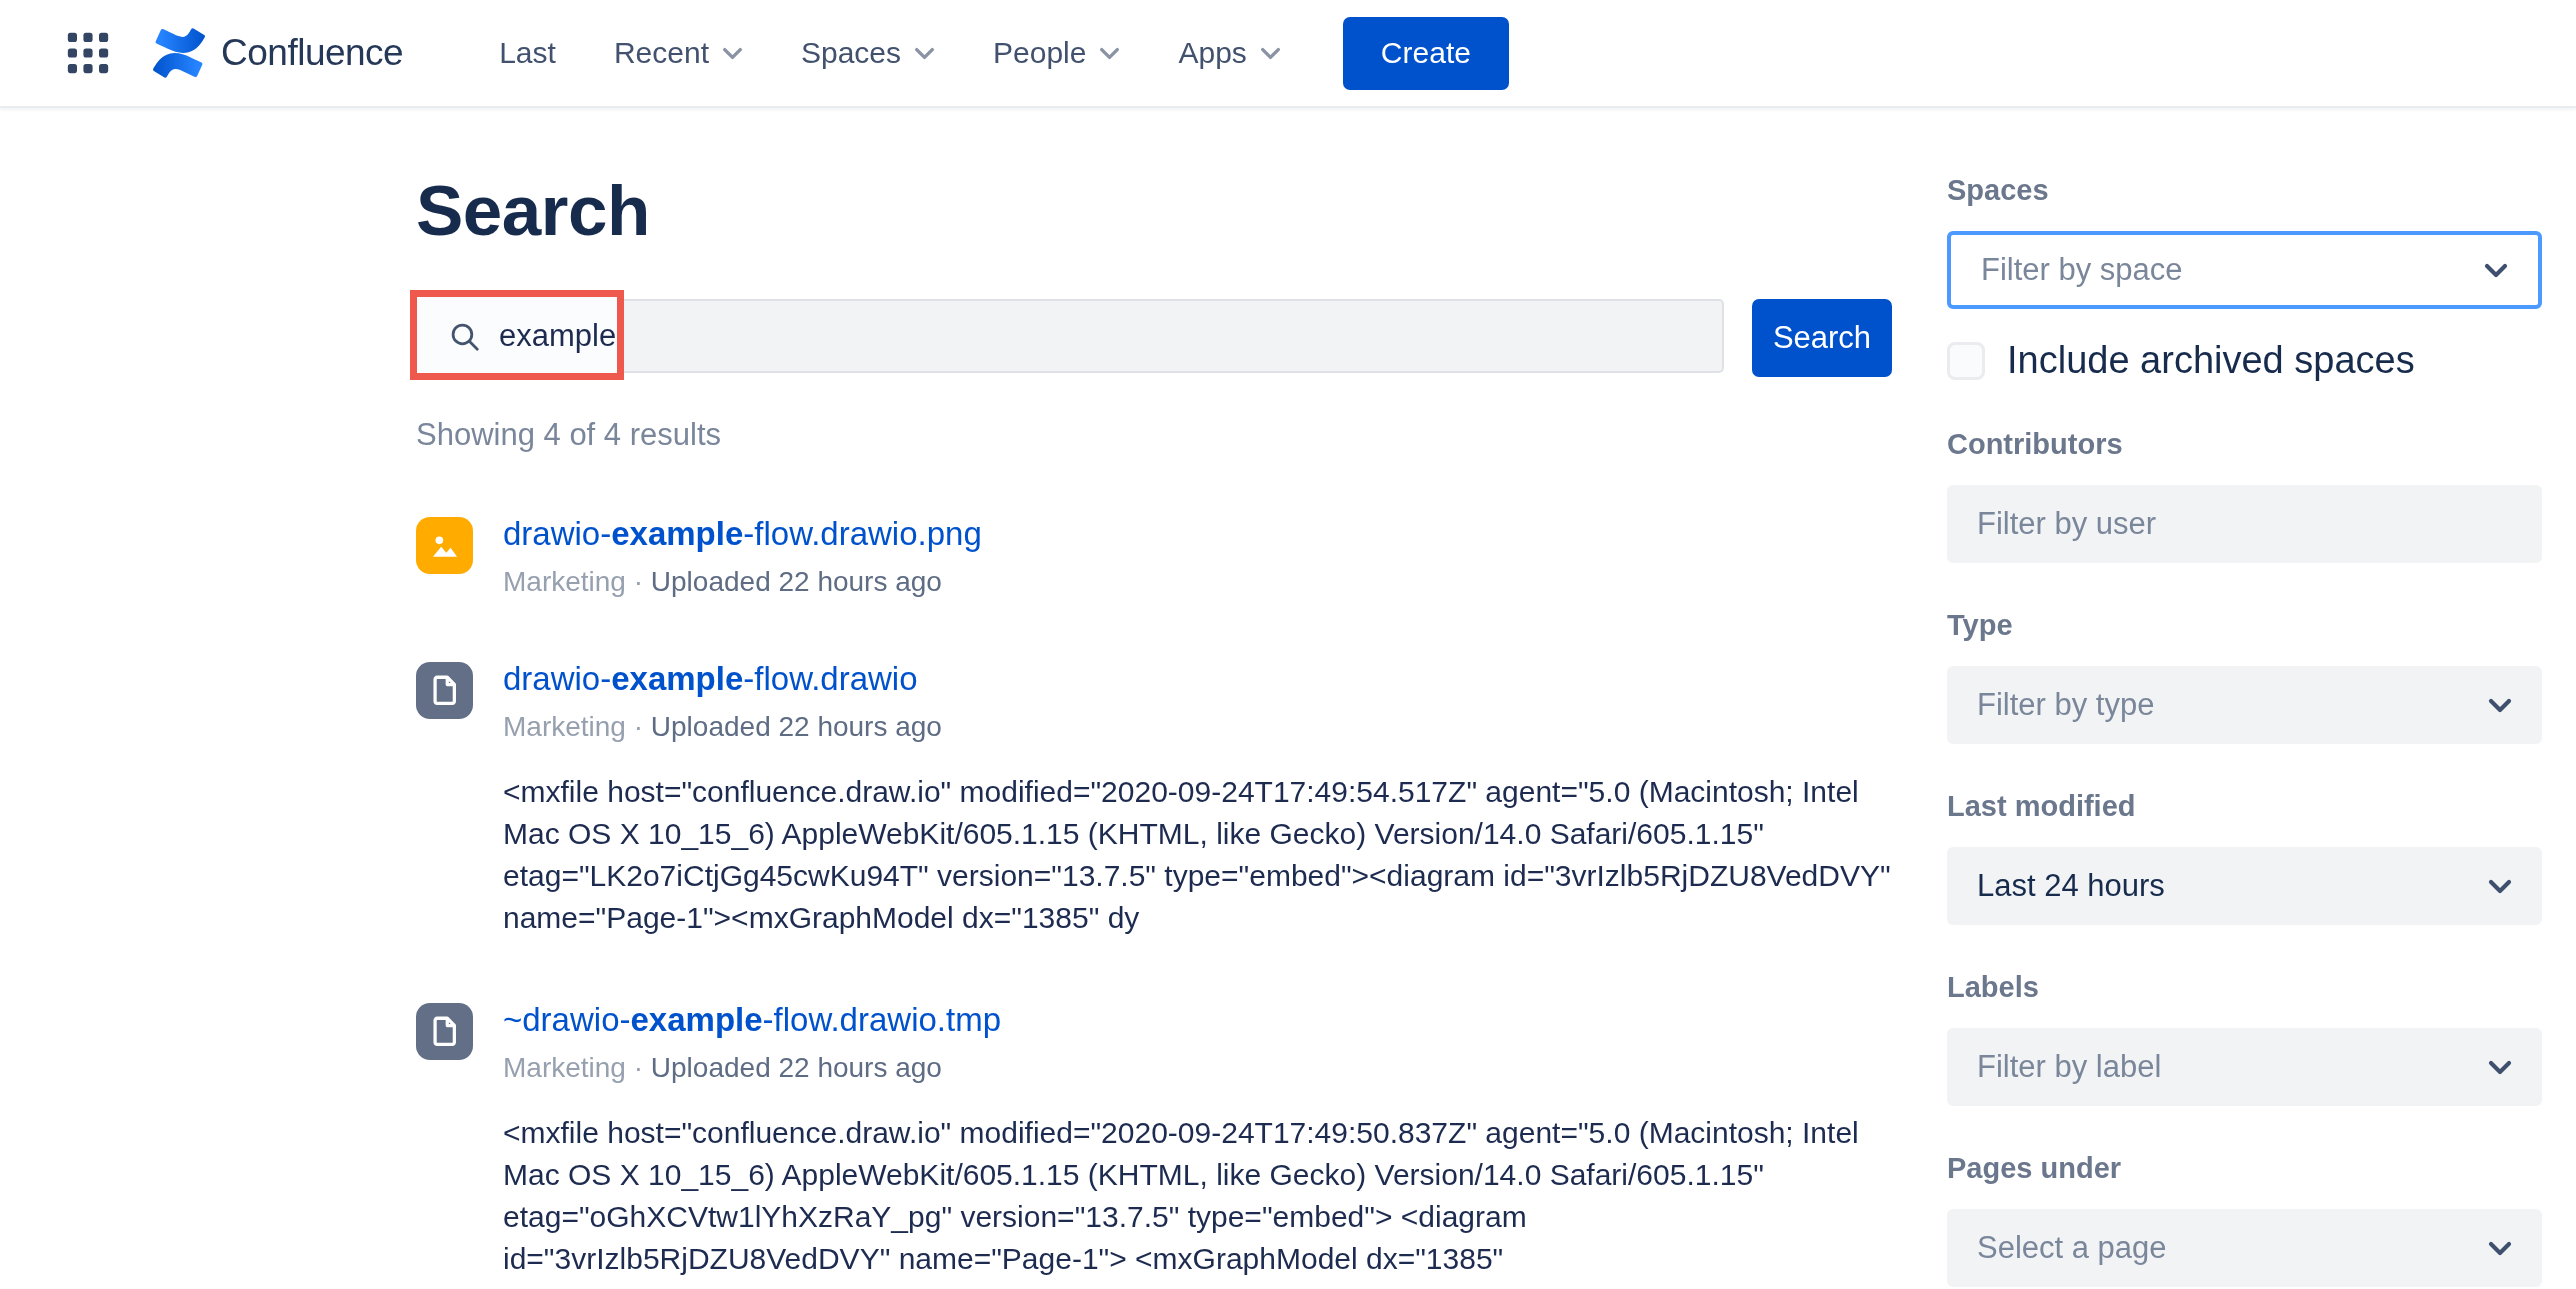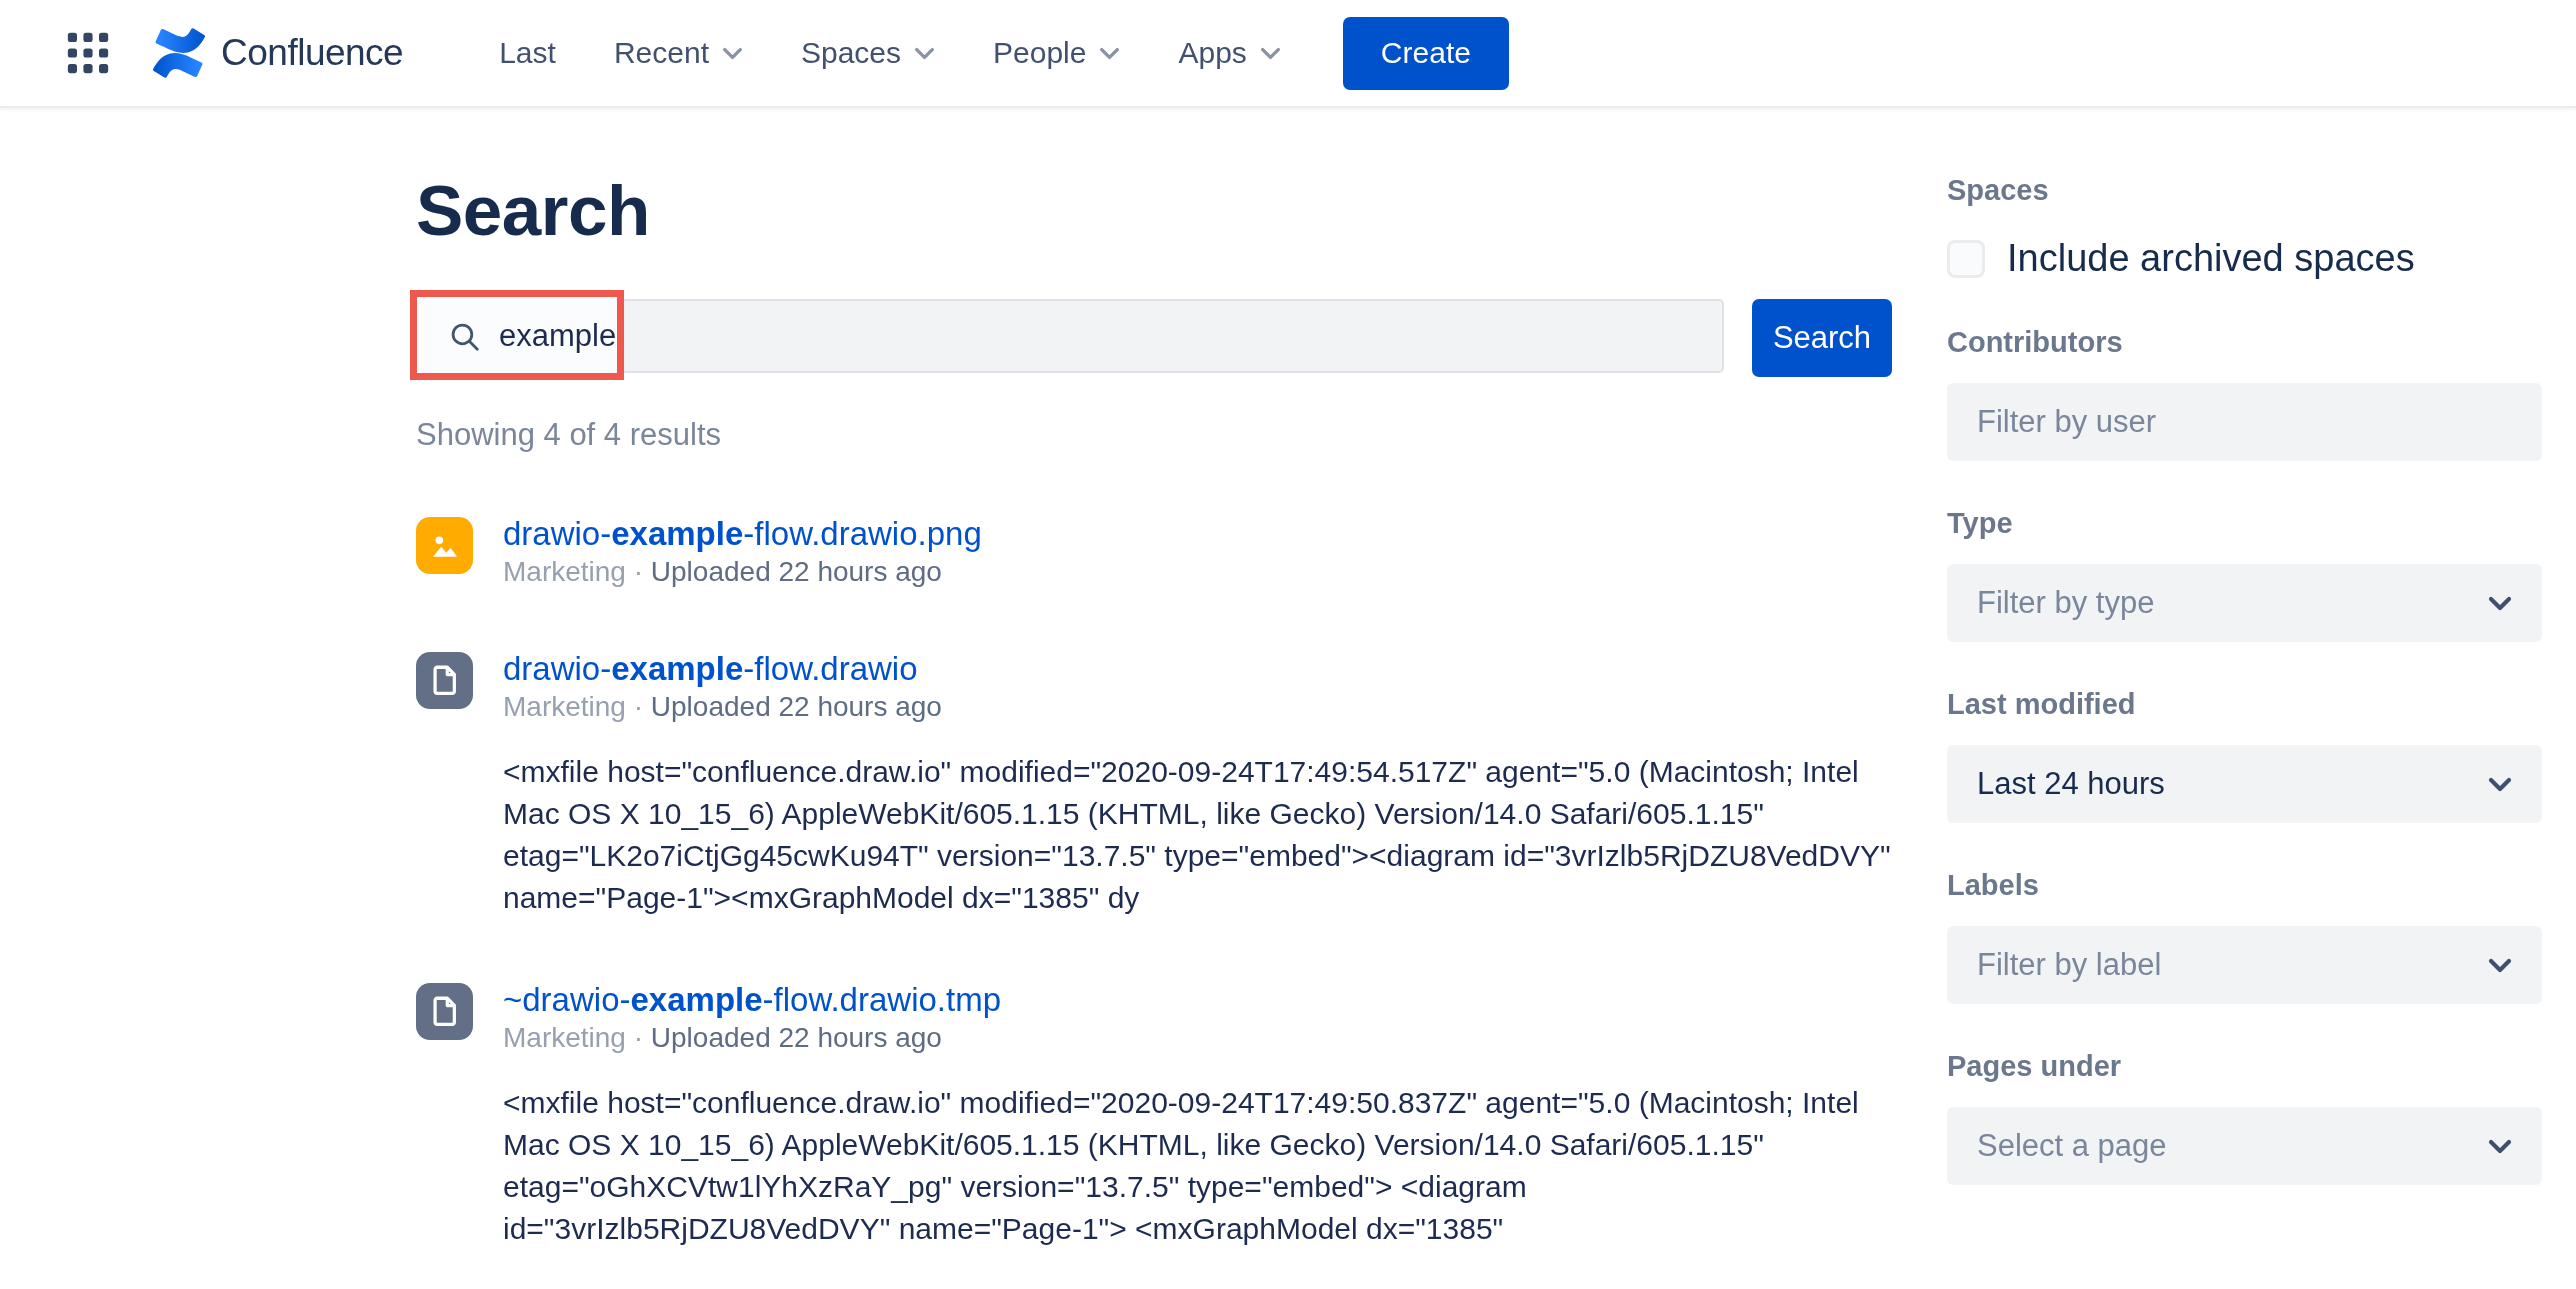--- a/index.html
+++ b/index.html
@@ -36,21 +36,21 @@
 
   
   .results{margin-top:10px;}
   .result{display:flex;gap:30px;margin-top:62px;}
   .result-icon{width:57px;height:57px;border-radius:14px;flex-shrink:0;margin-top:2px;
                display:flex;align-items:center;justify-content:center;}
   .result-icon.image{background:#FFAB00;}
   .result-icon.file{background:#626F86;}
   .result-title{font-size:33px;color:#0052CC;line-height:1.15;cursor:pointer;}
   .result-title b{font-weight:700;}
-  .result-meta{margin-top:3px;font-size:28px;}
+  .result-meta{margin-top:13px;font-size:28px;}
   .result-space{color:#97A0AF;}
   .result-sep{color:#97A0AF;}
   .result-uploaded{color:#5E6C84;}
   .result-excerpt{margin-top:28px;font-size:30px;line-height:42px;color:#1D2B50;max-width:1418px;
                   word-break:break-word;}
 
   
   .sidebar{position:absolute;left:1947px;top:108px;width:595px;}
   .filter-label{font-size:29px;font-weight:700;color:#6B778C;}
   .fl-first{margin-top:66px;}
@@ -229,20 +229,28 @@
       <div class="result-excerpt">&lt;mxfile host="confluence.draw.io" modified="2020-09-24T17:49:50.837Z" agent="5.0 (Macintosh; Intel Mac OS X 10_15_6) AppleWebKit/605.1.15 (KHTML, like Gecko) Version/14.0 Safari/605.1.15" etag="oGhXCVtw1lYhXzRaY_pg" version="13.7.5" type="embed"&gt; &lt;diagram id="3vrIzlb5RjDZU8VedDVY" name="Page-1"&gt; &lt;mxGraphModel dx="1385"</div>
     </div>
   </div>
 
 </div>
   </div>
 
   <div class="sidebar">
 
     <div class="filter-label fl-first">Spaces</div>
+    <div class="filter-control ctrl-focused">
+      <span>Filter by space</span>
+      <span class="ctrl-chevron">
+        <svg width="24" height="15" viewBox="0 0 16 10">
+            <path d="M2 2l6 6 6-6" fill="none" stroke="currentColor" stroke-width="2.8" stroke-linecap="round" stroke-linejoin="round"></path>
+          </svg>
+      </span>
+    </div>
 
     <div class="archived-row">
       <span class="checkbox"></span>
       <span>Include archived spaces</span>
     </div>
 
     <div class="filter-label fl-next">Contributors</div>
     <div class="filter-control ctrl-gray">
       <span>Filter by user</span>
     </div>

